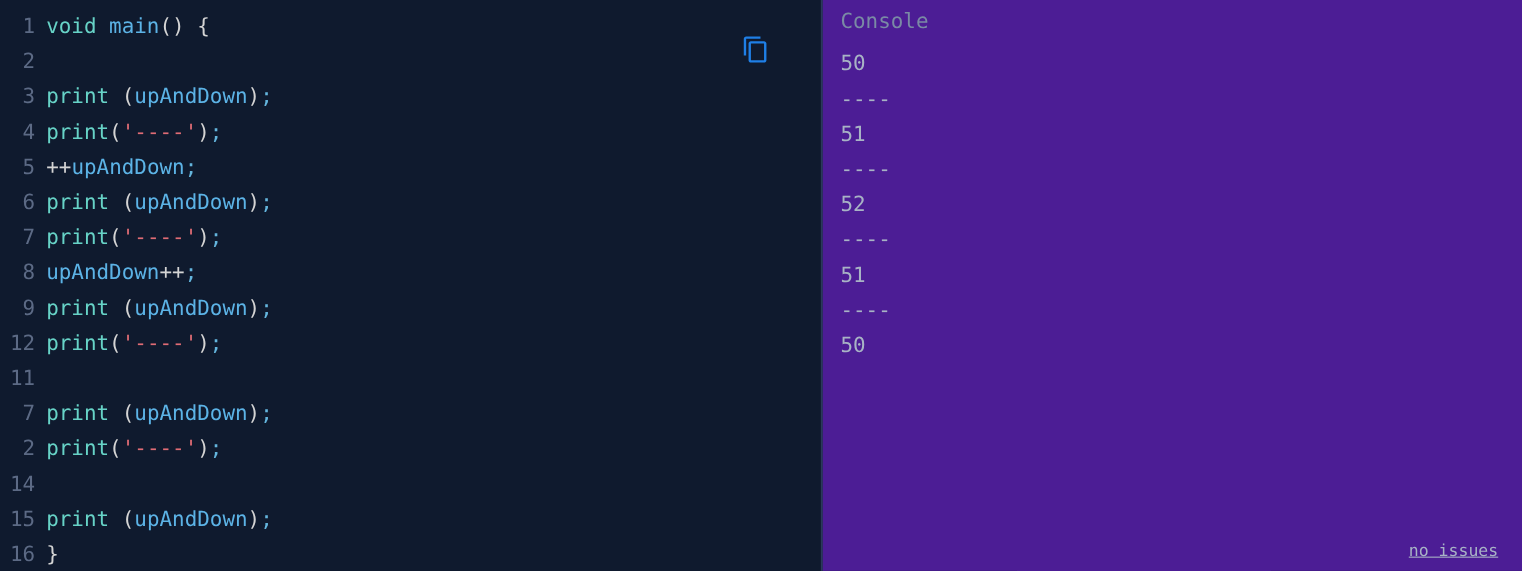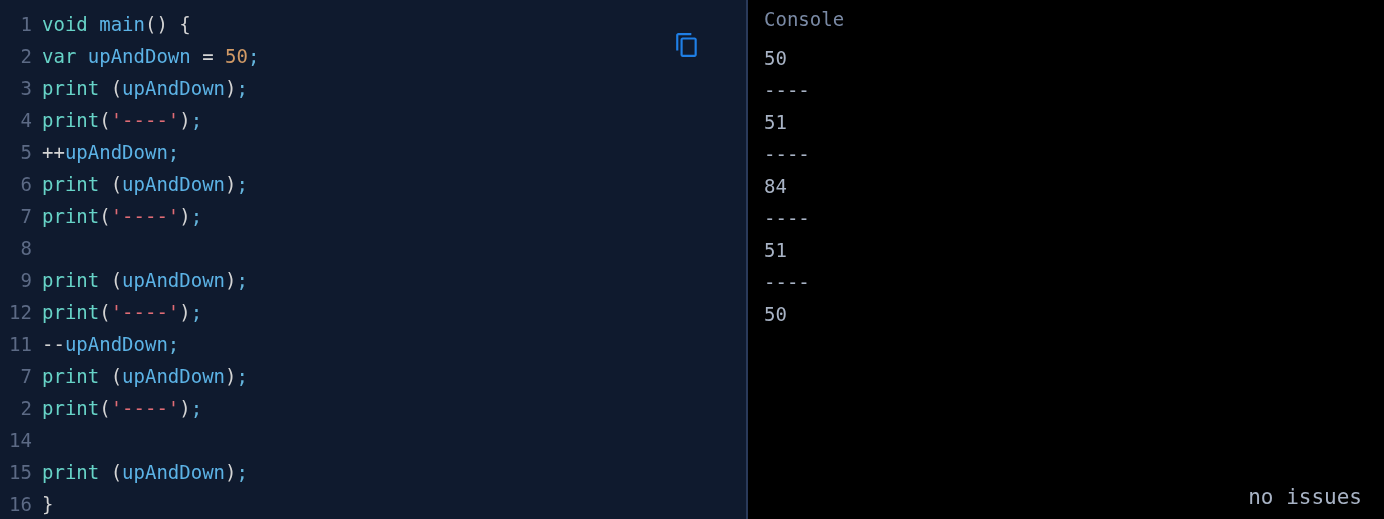--- a/index.html
+++ b/index.html
@@ -54,21 +54,21 @@
       top: 32px;
       right: 46px;
       cursor: pointer;
     }
     .divider {
       width: 2px;
       background: #2a3a5a;
     }
     .console-pane {
       width: 636px;
-      background: #000000;
+      background: #4c1d95;
       padding: 8px 16px;
       position: relative;
       display: flex;
       flex-direction: column;
     }
     .console-title {
       color: #7a8aa5;
       font-size: 19px;
       margin-bottom: 12px;
     }
@@ -80,35 +80,35 @@
     .console-line {
       color: #a8b3c5;
       font-size: 19px;
       line-height: 32px;
     }
     .status-bar {
       position: absolute;
       bottom: 10px;
       right: 22px;
       color: #a8b3c5;
-      font-size: 21px;
+      font-size: 15px;
+      text-decoration: underline;
     }
   </style>
 </head>
 <body>
 
 <div class="editor-pane">
   <div class="code-container" id="code-container">
       <div class="code-line">
         <span class="line-number">1</span>
         <span class="line-content"><span class="tok-keyword">void </span><span class="tok-func">main</span><span class="tok-paren">()</span><span class="tok-brace"> {</span></span>
       </div>
       <div class="code-line">
         <span class="line-number">2</span>
-        <span class="line-content"><span class="tok-keyword">var </span><span class="tok-var">upAndDown</span><span class="tok-eq"> = </span><span class="tok-num">50</span><span class="tok-punc">;</span></span>
       </div>
       <div class="code-line">
         <span class="line-number">3</span>
         <span class="line-content"><span class="tok-call">print </span><span class="tok-paren">(</span><span class="tok-var">upAndDown</span><span class="tok-paren">)</span><span class="tok-punc">;</span></span>
       </div>
       <div class="code-line">
         <span class="line-number">4</span>
         <span class="line-content"><span class="tok-call">print</span><span class="tok-paren">(</span><span class="tok-str">'----'</span><span class="tok-paren">)</span><span class="tok-punc">;</span></span>
       </div>
       <div class="code-line">
@@ -118,32 +118,32 @@
       <div class="code-line">
         <span class="line-number">6</span>
         <span class="line-content"><span class="tok-call">print </span><span class="tok-paren">(</span><span class="tok-var">upAndDown</span><span class="tok-paren">)</span><span class="tok-punc">;</span></span>
       </div>
       <div class="code-line">
         <span class="line-number">7</span>
         <span class="line-content"><span class="tok-call">print</span><span class="tok-paren">(</span><span class="tok-str">'----'</span><span class="tok-paren">)</span><span class="tok-punc">;</span></span>
       </div>
       <div class="code-line">
         <span class="line-number">8</span>
+        <span class="line-content"><span class="tok-var">upAndDown</span><span class="tok-op">++</span><span class="tok-punc">;</span></span>
       </div>
       <div class="code-line">
         <span class="line-number">9</span>
         <span class="line-content"><span class="tok-call">print </span><span class="tok-paren">(</span><span class="tok-var">upAndDown</span><span class="tok-paren">)</span><span class="tok-punc">;</span></span>
       </div>
       <div class="code-line">
         <span class="line-number">12</span>
         <span class="line-content"><span class="tok-call">print</span><span class="tok-paren">(</span><span class="tok-str">'----'</span><span class="tok-paren">)</span><span class="tok-punc">;</span></span>
       </div>
       <div class="code-line">
         <span class="line-number">11</span>
-        <span class="line-content"><span class="tok-op">--</span><span class="tok-var">upAndDown</span><span class="tok-punc">;</span></span>
       </div>
       <div class="code-line">
         <span class="line-number">7</span>
         <span class="line-content"><span class="tok-call">print </span><span class="tok-paren">(</span><span class="tok-var">upAndDown</span><span class="tok-paren">)</span><span class="tok-punc">;</span></span>
       </div>
       <div class="code-line">
         <span class="line-number">2</span>
         <span class="line-content"><span class="tok-call">print</span><span class="tok-paren">(</span><span class="tok-str">'----'</span><span class="tok-paren">)</span><span class="tok-punc">;</span></span>
       </div>
       <div class="code-line">
@@ -167,20 +167,20 @@
 
 <div class="divider"></div>
 
 <div class="console-pane">
   <div class="console-title">Console</div>
   <div class="console-output" id="console-output">
       <div class="console-line">50</div>
       <div class="console-line">----</div>
       <div class="console-line">51</div>
       <div class="console-line">----</div>
-      <div class="console-line">84</div>
+      <div class="console-line">52</div>
       <div class="console-line">----</div>
       <div class="console-line">51</div>
       <div class="console-line">----</div>
       <div class="console-line">50</div>
     </div>
   <div class="status-bar">no issues</div>
 </div>
 
 </body></html>

